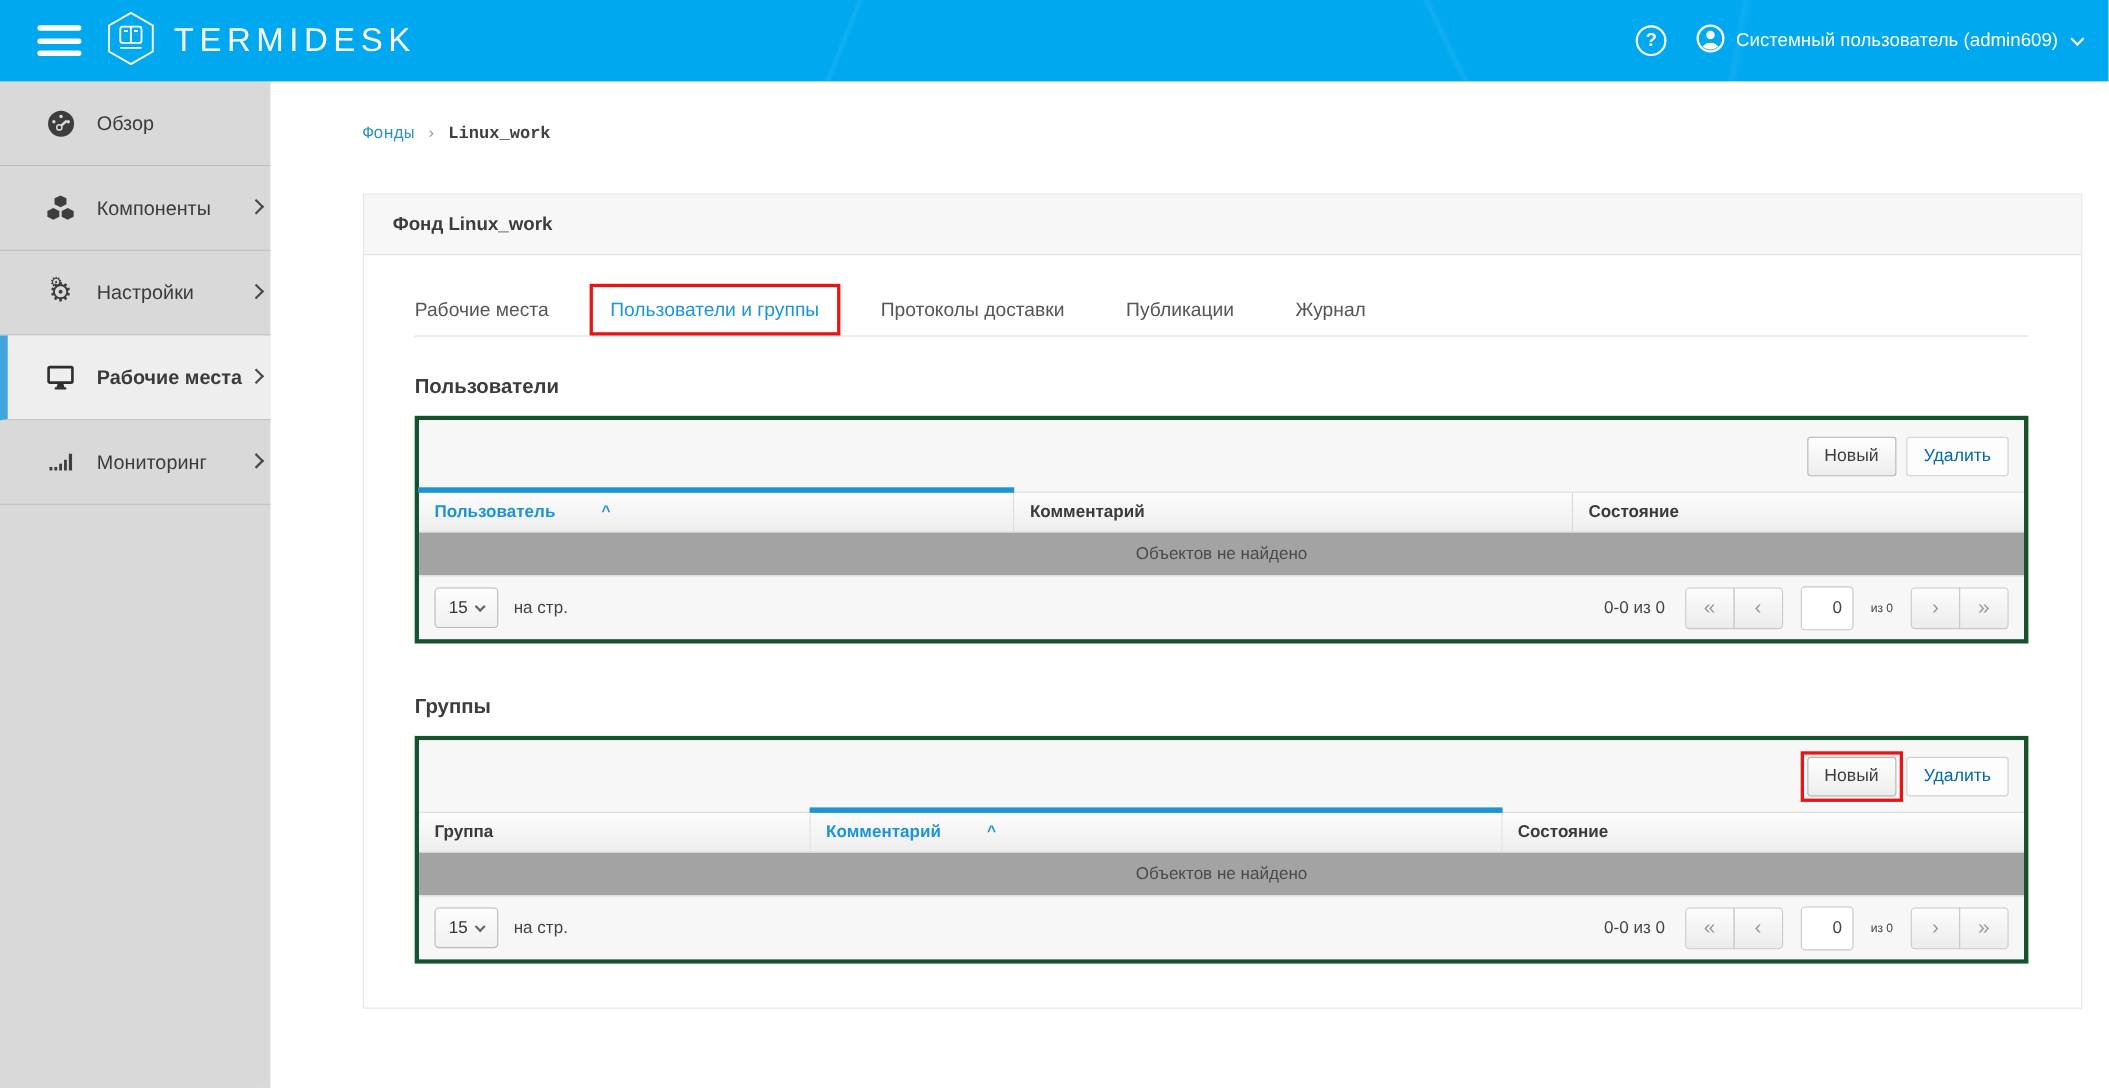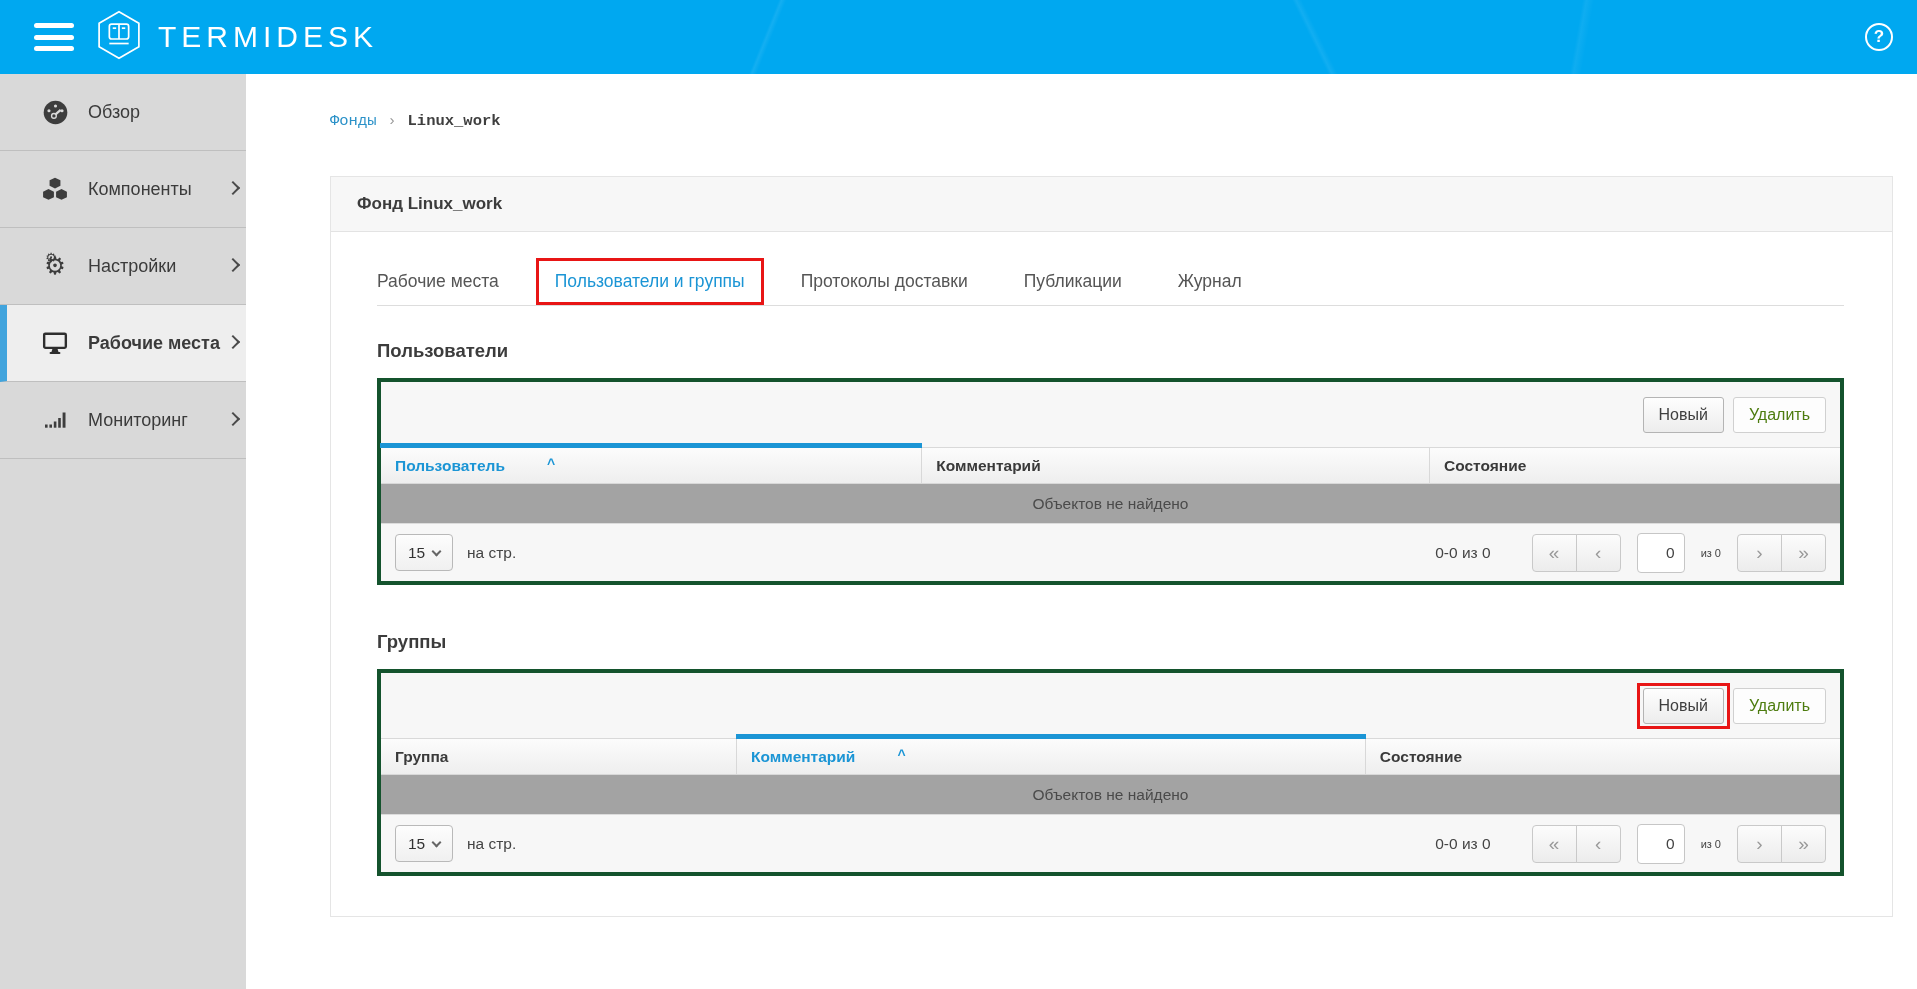--- a/index.html
+++ b/index.html
@@ -66,21 +66,21 @@
 
   
   .sec-h { font-size:18.5px; font-weight:600; color:#3c3c3c; margin:34px 0 16px 0; }
   .sec-h.second { margin-top:46px; }
   .tbox { border:4px solid #14532d; }
   .toolbar { height:66px; background:#f7f7f7; display:flex; align-items:center;
              justify-content:flex-end; gap:9px; padding-right:14px; border-bottom:1px solid #d9d9d9; }
   .btn { height:36px; padding:0 15px; font-size:16px; color:#3f3f3f; cursor:pointer;
          border:1px solid #b4b4b4; border-radius:3px; font-family:inherit;
          background:linear-gradient(#fefefe,#ededed); }
-  .btn.disabled { color:#4d7c0f; border-color:#d0d0d0; background:#fdfdfd; cursor:default; }
+  .btn.disabled { color:#0369a1; border-color:#d0d0d0; background:#fdfdfd; cursor:default; }
   .btn-rel { position:relative; display:inline-flex; }
 
   .thead { display:flex; }
   .th { height:36px; display:flex; align-items:center; padding-left:14px; position:relative;
         background:linear-gradient(#fcfcfc,#eeeeee); border-right:1px solid #d8d8d8;
         border-bottom:1px solid #d8d8d8; font-size:15.5px; font-weight:bold; color:#3a3a3a; cursor:pointer;gap:33px; }
   .th:last-child { border-right:none; }
   .th.sorted { color:#1b95d5; }
   .th.sorted::before { content:""; position:absolute; left:-1px; right:-1px; top:-5px; height:5px;
                        background:#1b95d5; }
@@ -91,21 +91,21 @@
 
   .pager { height:58px; background:#f7f7f7; border-top:1px solid #dcdcdc; display:flex;
            align-items:center; padding:14px 14px; }
   .psize { width:58px; height:37px; border:1px solid #b9b9b9; border-radius:4px;
            background:linear-gradient(#fdfdfd,#f0f0f0); display:flex; align-items:center;
            justify-content:center; gap:8px; font-size:15.5px; color:#333; cursor:pointer; }
   .chev-down-g { width:7px; height:7px; border-right:2px solid #666; border-bottom:2px solid #666;
                  transform:rotate(45deg); margin-top:-3px; }
   .plabel { font-size:15.5px; color:#444; margin-left:14px; }
   .flex1 { flex:1; }
-  .prange { font-size:15.5px; color:#444; margin-right:41px; }
+  .prange { font-size:15.5px; color:#444; margin-right:18px; }
   .pgroup { display:flex; }
   .pbtn { width:45px; height:38px; border:1px solid #c9c9c9; background:linear-gradient(#fcfcfc,#ececec);
           color:#999; font-size:19px; cursor:pointer; margin-left:-1px; font-family:inherit; padding:0; }
   .pgroup .pbtn:first-child { border-radius:4px 0 0 4px; margin-left:0; }
   .pgroup .pbtn:last-child { border-radius:0 4px 4px 0; }
   .pinput { width:48px; height:40px; border:1px solid #c6c6c6; border-radius:4px; background:#fff;
             text-align:right; padding-right:9px; font-size:15.5px; color:#444; margin-left:16px;
             font-family:inherit; }
   .pof { font-size:11px; color:#444; margin:11px 16px; }
 </style>
@@ -128,20 +128,31 @@
           <line x1="20" y1="12.5" x2="20" y2="25.5"></line>
           <line x1="14.5" y1="16" x2="17.5" y2="16"></line>
           <line x1="22.5" y1="16" x2="25.5" y2="16"></line>
           <line x1="11.5" y1="29.5" x2="28.5" y2="29.5"></line>
         </svg>
       </span>
       <span class="brand">TERMIDESK</span>
     </div>
     <div class="top-right">
       <div class="help-badge">?</div>
+      <div class="usermenu">
+        <span>
+          <svg width="28" height="28" viewBox="0 0 24 24">
+            <circle cx="12" cy="12" r="10" fill="none" stroke="#ffffff" stroke-width="1.8"></circle>
+            <circle cx="12" cy="9.3" r="3.3" fill="#ffffff"></circle>
+            <path d="M5.9 18.5 a7 6.2 0 0 1 12.2 0 A 10 10 0 0 1 5.9 18.5 Z" fill="#ffffff"></path>
+          </svg>
+        </span>
+        <span class="userlabel">Системный пользователь (admin609)</span>
+        <i class="chev-down-w"></i>
+      </div>
     </div>
   </div>
 
   <div class="split">
 
     <div class="sidebar">
 
       <div class="side-item">
         <span class="sicon">
           <svg width="27" height="27" viewBox="0 0 24 24">

